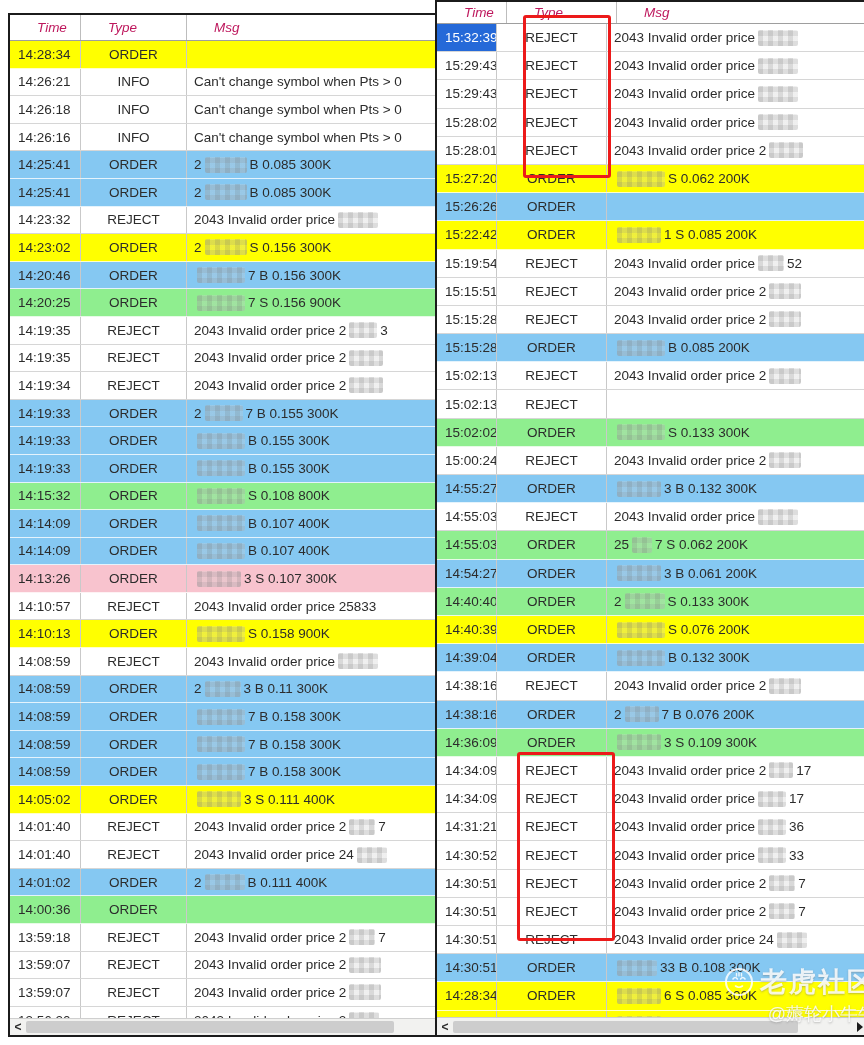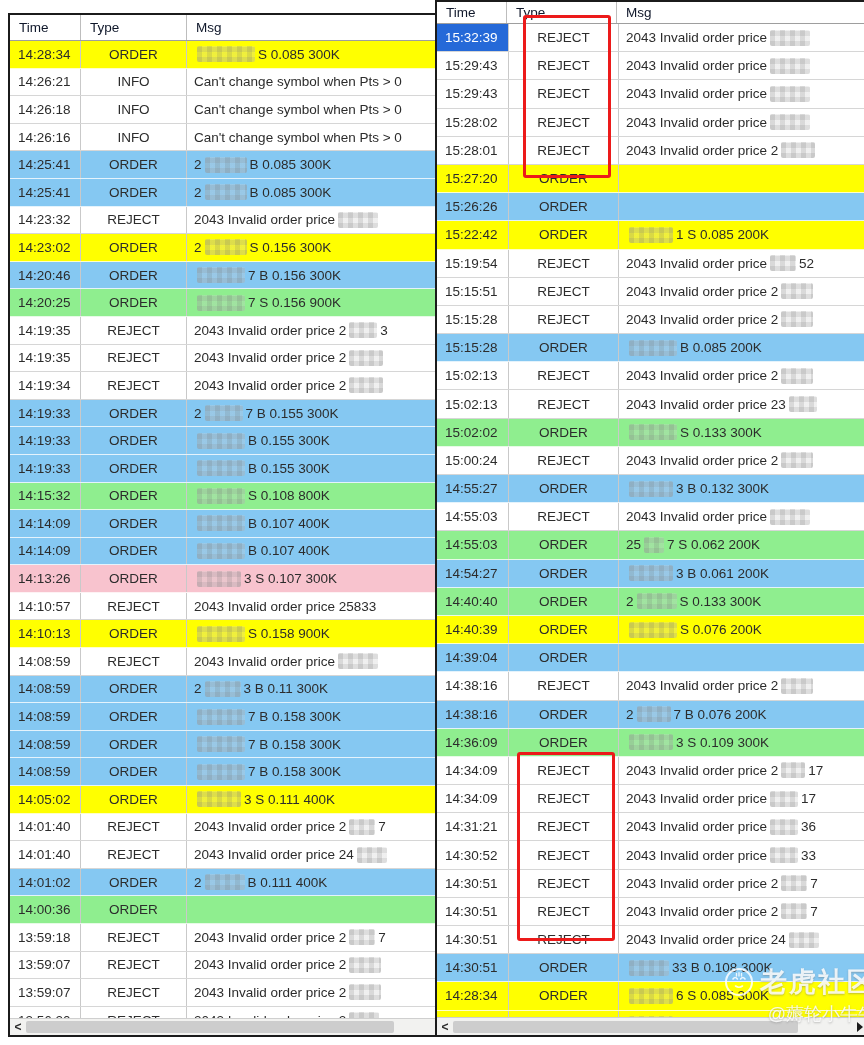--- a/index.html
+++ b/index.html
@@ -4,36 +4,36 @@
 <style>
   html,body{margin:0;padding:0}
   body{width:864px;height:1045px;background:#ffffff;position:relative;overflow:hidden;
        font-family:"Liberation Sans","DejaVu Sans",sans-serif;}
   .panel{position:absolute;background:#fff;box-sizing:border-box;overflow:hidden;border:2px solid #1b1b1b;}
   #panel-left{left:8px;top:13px;width:427px;height:1024px;border-right:none;}
   #panel-right{left:435px;top:0;width:429px;height:1037px;border-right:none;}
   .thead{display:flex;background:#fff;border-bottom:1px solid #9e9e9e;box-sizing:border-box;}
   #panel-left .thead{height:26px}
   #panel-right .thead{height:22px}
-  .th{display:flex;align-items:center;box-sizing:border-box;padding-left:9px;
-      font-size:13.5px;color:#0f172a;border-right:1px solid #bdbdbd;}
+  .th{display:flex;align-items:center;box-sizing:border-box;padding-left:27px;
+      font-size:13.5px;color:#be185d;border-right:1px solid #bdbdbd;font-style:italic;}
   .c0{width:71px}.c1{width:106px}.c2{flex:1;border-right:none}
   #panel-right .c0{width:70px}
   #panel-right .c1{width:110px}
   .row{display:flex;box-sizing:border-box;border-bottom:1px solid #d6d6d6;font-size:13.5px;}
   #panel-left .row{height:27.6px}
   #panel-right .row{height:28.2px}
   .bg-y{background:var(--c-yellow)} .bg-b{background:var(--c-blue)}
   .bg-g{background:var(--c-green)}  .bg-p{background:var(--c-pink)}
   .bg-w{background:#ffffff}
   .bg-y,.bg-b,.bg-g,.bg-p{border-bottom-color:rgba(255,255,255,.78)}
   .cell{display:flex;align-items:center;box-sizing:border-box;border-right:1px solid #c9c9c9;
         overflow:hidden;white-space:nowrap;color:#2c2c2c;}
   .time{width:71px;padding-left:8px}
-  #panel-right .time{width:72px}
+  #panel-right .time{width:60px}
   .type{width:106px;justify-content:center}
   #panel-right .type{width:110px}
   .msg{flex:1;padding-left:7px;border-right:none}
   .sel{background:var(--c-selected_cell);color:#ffffff}
   .px{display:inline-block;height:16px;border-radius:2px;margin:0 3px;flex:0 0 auto;
       background-image:
         repeating-linear-gradient(90deg, rgba(148,148,148,.32) 0 5px, rgba(198,198,198,.18) 5px 10px),
         repeating-linear-gradient(0deg,  rgba(160,160,160,.30) 0 5px, rgba(214,214,214,.14) 5px 10px);}
   .mt{flex:0 0 auto}
   .scrollbar{position:absolute;left:0;right:0;bottom:0;height:16px;background:#f2f2f0;
@@ -60,24 +60,20 @@
 <div class="panel" id="panel-left">
   <div class="thead">
       <div class="th c0">Time</div>
       <div class="th c1">Type</div>
       <div class="th c2">Msg</div>
     </div>
   <div class="tbody">
       <div class="row bg-y">
         <div class="cell time">14:28:34</div>
         <div class="cell type">ORDER</div>
-        <div class="cell msg">
-          <span class="px" style="width: 58px;"></span>
-          <span class="mt">S 0.085 300K</span>
-        </div>
       </div>
       <div class="row bg-w">
         <div class="cell time">14:26:21</div>
         <div class="cell type">INFO</div>
         <div class="cell msg">
           <span class="mt">Can't change symbol when Pts &gt; 0</span>
         </div>
       </div>
       <div class="row bg-w">
         <div class="cell time">14:26:18</div>
@@ -403,20 +399,24 @@
         <div class="cell time">15:28:01</div>
         <div class="cell type">REJECT</div>
         <div class="cell msg">
           <span class="mt">2043 Invalid order price 2</span>
           <span class="px" style="width: 34px;"></span>
         </div>
       </div>
       <div class="row bg-y">
         <div class="cell time">15:27:20</div>
         <div class="cell type">ORDER</div>
+        <div class="cell msg">
+          <span class="px" style="width: 48px;"></span>
+          <span class="mt">S 0.062 200K</span>
+        </div>
       </div>
       <div class="row bg-b">
         <div class="cell time">15:26:26</div>
         <div class="cell type">ORDER</div>
       </div>
       <div class="row bg-y">
         <div class="cell time">15:22:42</div>
         <div class="cell type">ORDER</div>
         <div class="cell msg">
           <span class="px" style="width: 44px;"></span>
@@ -460,24 +460,20 @@
         <div class="cell time">15:02:13</div>
         <div class="cell type">REJECT</div>
         <div class="cell msg">
           <span class="mt">2043 Invalid order price 2</span>
           <span class="px" style="width: 32px;"></span>
         </div>
       </div>
       <div class="row bg-w">
         <div class="cell time">15:02:13</div>
         <div class="cell type">REJECT</div>
-        <div class="cell msg">
-          <span class="mt">2043 Invalid order price 23</span>
-          <span class="px" style="width: 28px;"></span>
-        </div>
       </div>
       <div class="row bg-g">
         <div class="cell time">15:02:02</div>
         <div class="cell type">ORDER</div>
         <div class="cell msg">
           <span class="px" style="width: 48px;"></span>
           <span class="mt">S 0.133 300K</span>
         </div>
       </div>
       <div class="row bg-w">
@@ -534,20 +530,24 @@
         <div class="cell time">14:40:39</div>
         <div class="cell type">ORDER</div>
         <div class="cell msg">
           <span class="px" style="width: 48px;"></span>
           <span class="mt">S 0.076 200K</span>
         </div>
       </div>
       <div class="row bg-b">
         <div class="cell time">14:39:04</div>
         <div class="cell type">ORDER</div>
+        <div class="cell msg">
+          <span class="px" style="width: 48px;"></span>
+          <span class="mt">B 0.132 300K</span>
+        </div>
       </div>
       <div class="row bg-w">
         <div class="cell time">14:38:16</div>
         <div class="cell type">REJECT</div>
         <div class="cell msg">
           <span class="mt">2043 Invalid order price 2</span>
           <span class="px" style="width: 32px;"></span>
         </div>
       </div>
       <div class="row bg-b">

